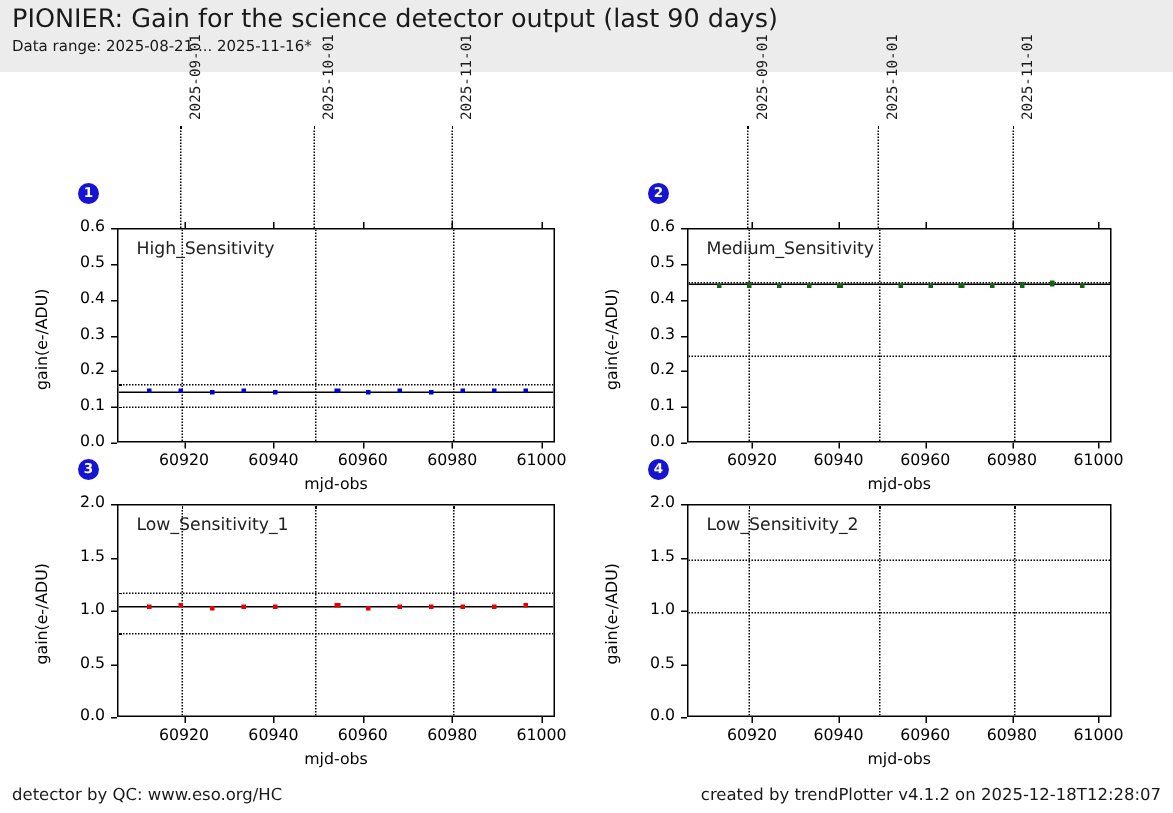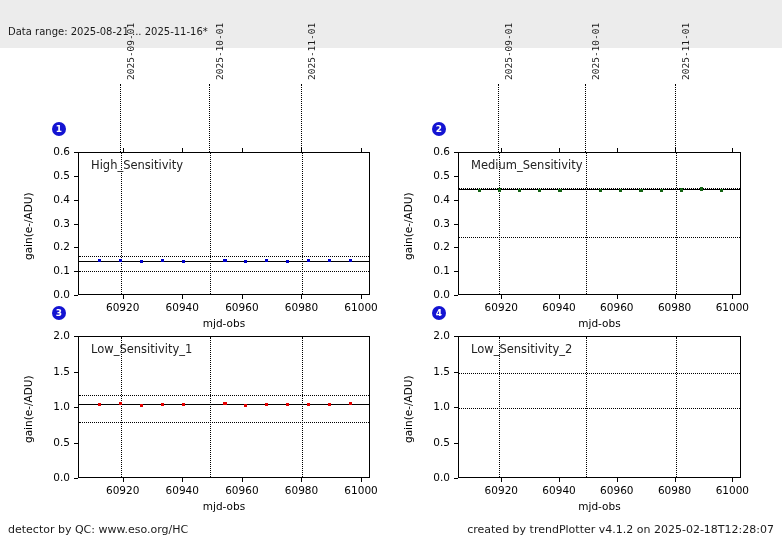--- a/index.html
+++ b/index.html
@@ -104,20 +104,21 @@
   }
   #footer-right{
     position:absolute;right:8px;top:523px;
     font-size:11px;color:#1a1a1a;white-space:nowrap;
   }
 </style>
 </head>
 <body>
 
 <div id="header">
+  <div id="title">PIONIER: Gain for the science detector output (last 90 days)</div>
   <div id="subtitle">Data range: 2025-08-21 ... 2025-11-16*</div>
 </div>
 
 <div id="panels">
     <div class="badge" style="left: 52px; top: 122px; background: rgb(20, 20, 210);">1</div>
     <div class="plotarea" style="left: 78px; top: 152px; width: 292px; height: 143px;">
       <div class="vline" style="left: 41.7143px;"></div>
       <div class="vline" style="left: 131.102px;"></div>
       <div class="vline" style="left: 223.469px;"></div>
       <div class="hline-dotted" style="top: 102.96px;"></div>
@@ -304,13 +305,13 @@
     <div class="xtick" style="left: 586.827px; width: 60px; top: 484px;">60960</div>
     <div class="xtickmark" style="left: 674.582px; top: 478px;"></div>
     <div class="xtick" style="left: 644.582px; width: 60px; top: 484px;">60980</div>
     <div class="xtickmark" style="left: 732.337px; top: 478px;"></div>
     <div class="xtick" style="left: 702.337px; width: 60px; top: 484px;">61000</div>
     <div class="xlabel" style="left: 539.5px; width: 120px; top: 500px;">mjd-obs</div>
     <div class="ylabel" style="left: 402px; top: 443px;">gain(e-/ADU)</div>
   </div>
 
 <div id="footer-left">detector by QC: www.eso.org/HC</div>
-<div id="footer-right">created by trendPlotter v4.1.2 on 2025-02-18T12:28:07</div>
+<div id="footer-right">created by trendPlotter v4.1.2 on 2025-12-18T12:28:07</div>
 
 </body></html>

